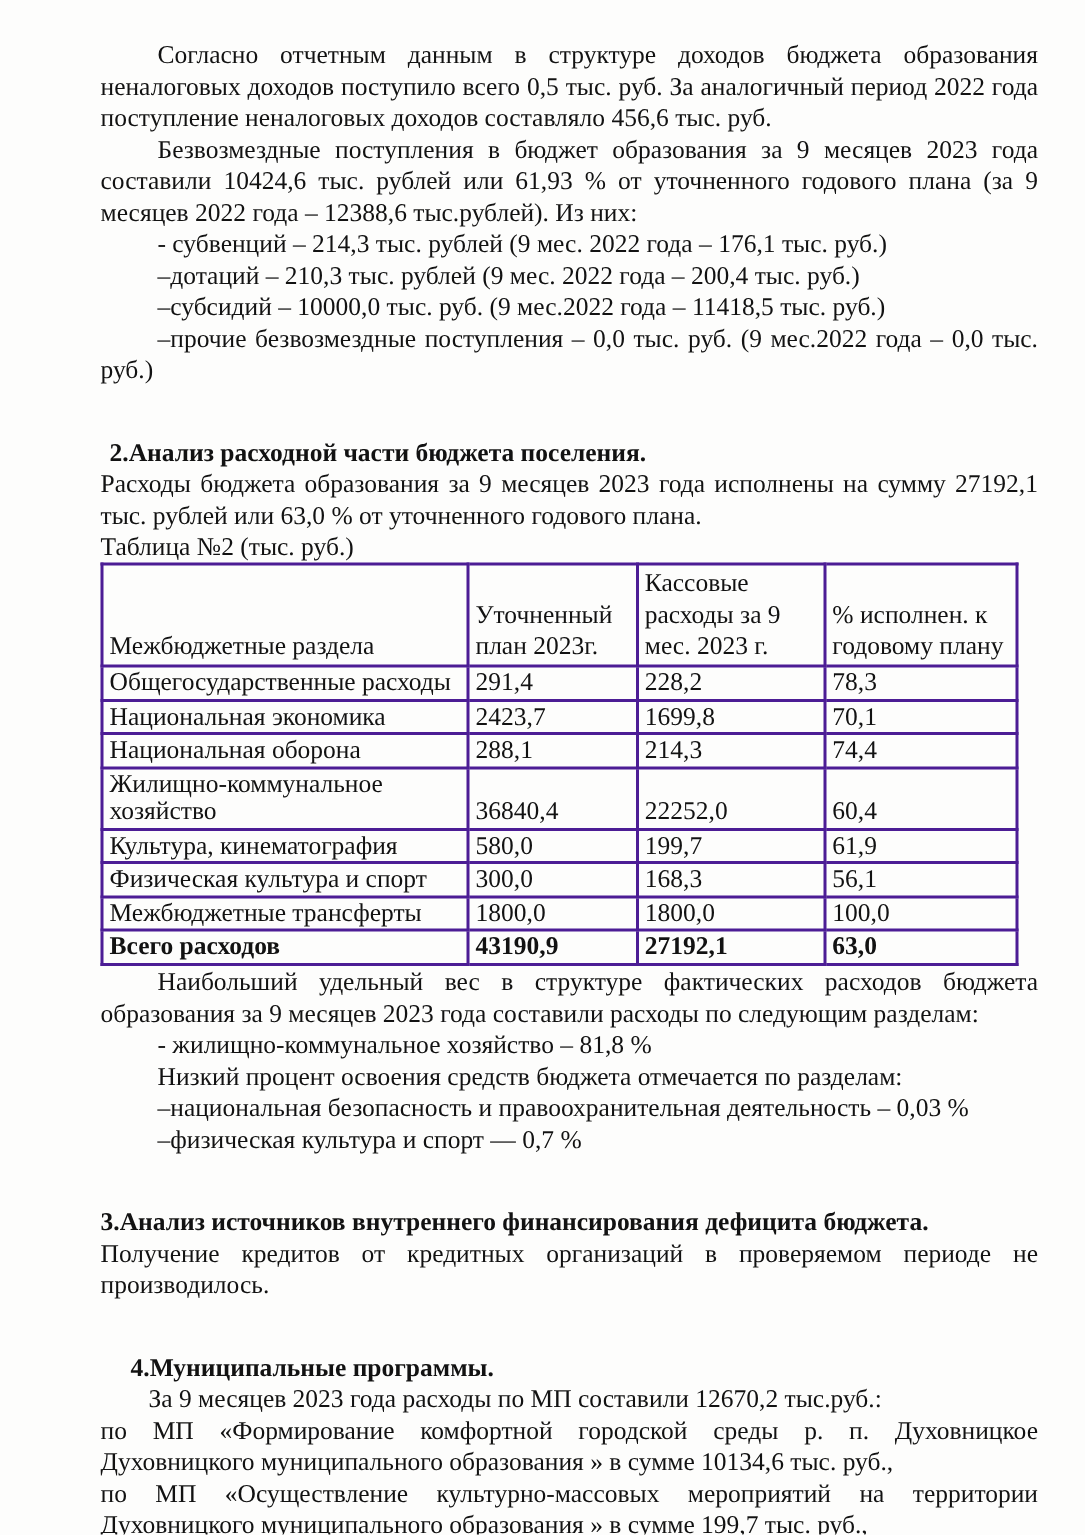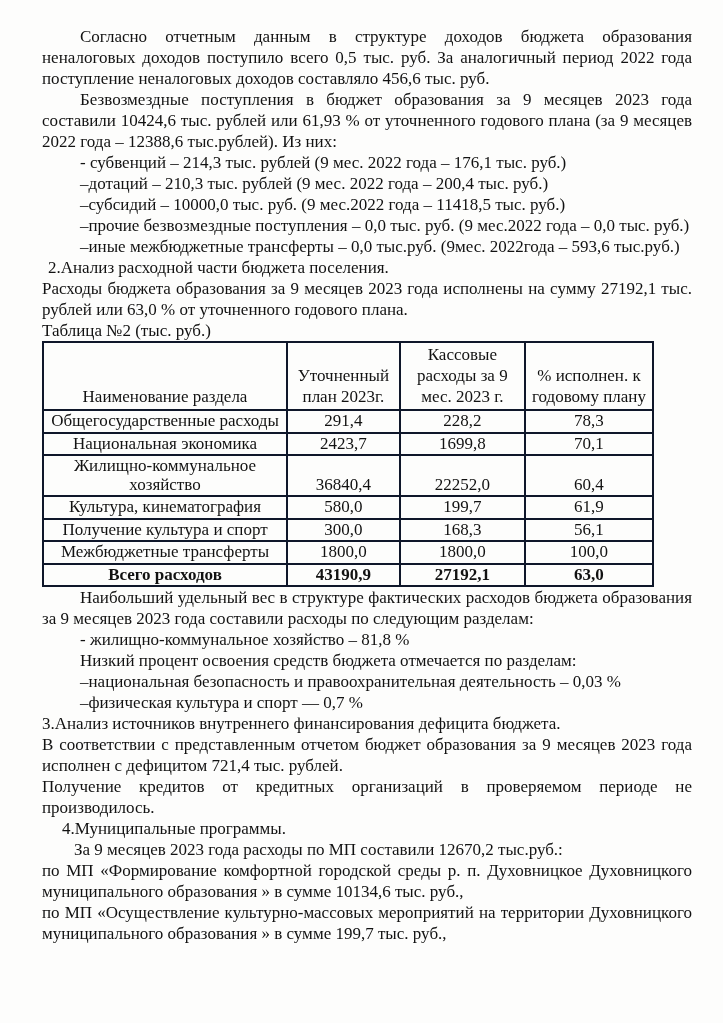--- a/index.html
+++ b/index.html
@@ -3,108 +3,113 @@
 <meta charset="utf-8">
 <style>
   html,body{margin:0;padding:0;}
   body{
     width:723px;height:1023px;background:#fdfdfc;color:#121212;
     font-family:"Liberation Serif","DejaVu Serif",serif;
     font-size:17px;line-height:21px;overflow:hidden;
   }
   .page{
     box-sizing:border-box;width:723px;height:1023px;
-    padding:26px 31px 10px 42px;overflow:hidden;
+    padding:26px 31px 10px 67px;overflow:hidden;
   }
   .para{text-align:justify;}
   .indent{text-indent:38px;}
   .indent-sm{text-indent:6px;}
   .indent-md{text-indent:20px;}
   .indent-lg{text-indent:32px;}
-  .bold{font-weight:normal;}
+  .bold{font-weight:bold;margin-top:34px;}
   .caption{}
   table{
     border-collapse:collapse;width:612px;margin:0;
     table-layout:fixed;
   }
   col.c1{width:40%;}
   col.c2{width:18.5%;}
   col.c3{width:20.5%;}
   col.c4{width:21%;}
   th,td{
-    border:2px solid #0f172a;
+    border:2px solid #4c1d95;
     padding:1px 4px;
-    text-align:center;font-weight:normal;
+    text-align:left;font-weight:normal;
     vertical-align:bottom;
     font-size:17px;line-height:18.5px;
   }
   thead th{line-height:21px;padding-bottom:2px;}
   tr.total-row td{font-weight:bold;}
 </style>
 </head>
 <body>
 
 <div class="page">
 
   <div class="para indent">Согласно отчетным данным в структуре доходов бюджета образования неналоговых доходов поступило всего 0,5 тыс. руб. За аналогичный период 2022 года поступление неналоговых доходов составляло 456,6 тыс. руб.</div>
   <div class="para indent">Безвозмездные поступления в бюджет образования за 9 месяцев 2023 года составили 10424,6 тыс. рублей или 61,93 % от уточненного годового плана (за 9 месяцев 2022 года – 12388,6 тыс.рублей). Из них:</div>
 
   <div class="para indent">- субвенций – 214,3 тыс. рублей (9 мес. 2022 года – 176,1 тыс. руб.)</div>
   <div class="para indent">–дотаций – 210,3 тыс. рублей (9 мес. 2022 года – 200,4 тыс. руб.)</div>
   <div class="para indent">–субсидий – 10000,0 тыс. руб. (9 мес.2022 года – 11418,5 тыс. руб.)</div>
   <div class="para indent">–прочие безвозмездные поступления – 0,0 тыс. руб. (9 мес.2022 года – 0,0 тыс. руб.)</div>
-  <div class="para indent">–иные межбюджетные трансферты – 0,0 тыс.руб. (9мес. 2022года – 593,6 тыс.руб.)</div>
 
   <div class="para bold indent-sm">2.Анализ расходной части бюджета  поселения.</div>
   <div class="para">Расходы бюджета  образования за  9 месяцев 2023 года исполнены на сумму 27192,1 тыс. рублей или 63,0 % от уточненного годового плана.</div>
 
   <div class="caption">Таблица №2 (тыс. руб.)</div>
 
   <table>
     <colgroup>
       <col class="c1">
         <col class="c2">
         <col class="c3">
         <col class="c4">
     </colgroup>
     <thead>
       <tr>
-        <th>Наименование раздела</th>
+        <th>Межбюджетные раздела</th>
         <th>Уточненный план 2023г.</th>
         <th>Кассовые расходы за 9 мес. 2023 г.</th>
         <th>% исполнен. к годовому плану</th>
       </tr>
     </thead>
     <tbody>
       <tr>
         <td>Общегосударственные расходы</td>
         <td>291,4</td>
         <td>228,2</td>
         <td>78,3</td>
       </tr>
       <tr>
         <td>Национальная экономика</td>
         <td>2423,7</td>
         <td>1699,8</td>
         <td>70,1</td>
       </tr>
       <tr>
+        <td>Национальная оборона</td>
+        <td>288,1</td>
+        <td>214,3</td>
+        <td>74,4</td>
+      </tr>
+      <tr>
         <td>Жилищно-коммунальное хозяйство</td>
         <td>36840,4</td>
         <td>22252,0</td>
         <td>60,4</td>
       </tr>
       <tr>
         <td>Культура, кинематография</td>
         <td>580,0</td>
         <td>199,7</td>
         <td>61,9</td>
       </tr>
       <tr>
-        <td>Получение культура и спорт</td>
+        <td>Физическая культура и спорт</td>
         <td>300,0</td>
         <td>168,3</td>
         <td>56,1</td>
       </tr>
       <tr>
         <td>Межбюджетные трансферты</td>
         <td>1800,0</td>
         <td>1800,0</td>
         <td>100,0</td>
       </tr>
@@ -117,21 +122,20 @@
     </tbody>
   </table>
 
   <div class="para indent">Наибольший удельный вес в структуре фактических расходов бюджета образования за 9 месяцев 2023 года составили расходы по следующим разделам:</div>
   <div class="para indent">- жилищно-коммунальное хозяйство – 81,8  %</div>
   <div class="para indent">Низкий процент освоения средств бюджета отмечается по разделам:</div>
   <div class="para indent">–национальная безопасность и правоохранительная деятельность –  0,03   %</div>
   <div class="para indent">–физическая культура и спорт — 0,7  %</div>
 
   <div class="para bold">3.Анализ источников внутреннего финансирования дефицита бюджета.</div>
-  <div class="para">В соответствии с представленным отчетом бюджет  образования за 9  месяцев 2023 года исполнен с дефицитом 721,4 тыс. рублей.</div>
   <div class="para">Получение кредитов от кредитных организаций в проверяемом периоде не производилось.</div>
 
   <div class="para bold indent-md">4.Муниципальные  программы.</div>
   <div class="para indent-lg">За 9 месяцев 2023 года расходы по МП составили 12670,2 тыс.руб.:</div>
   <div class="para">по МП «Формирование комфортной городской среды р. п. Духовницкое Духовницкого муниципального образования » в сумме  10134,6 тыс. руб.,</div>
   <div class="para">по МП «Осуществление культурно-массовых мероприятий на территории Духовницкого муниципального образования  » в сумме 199,7  тыс. руб.,</div>
 
 </div>
 
 </body></html>

